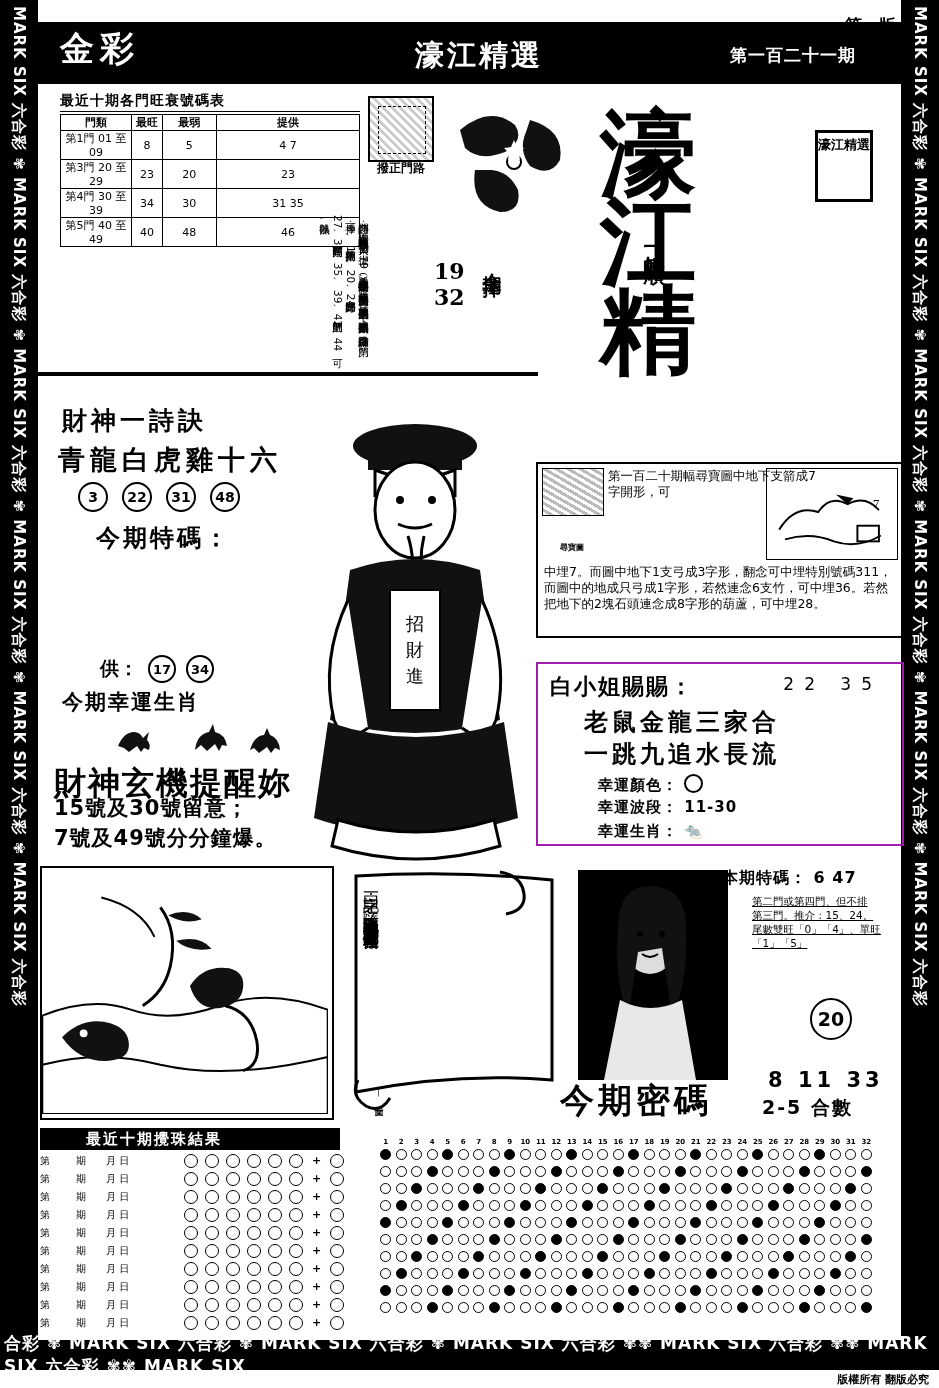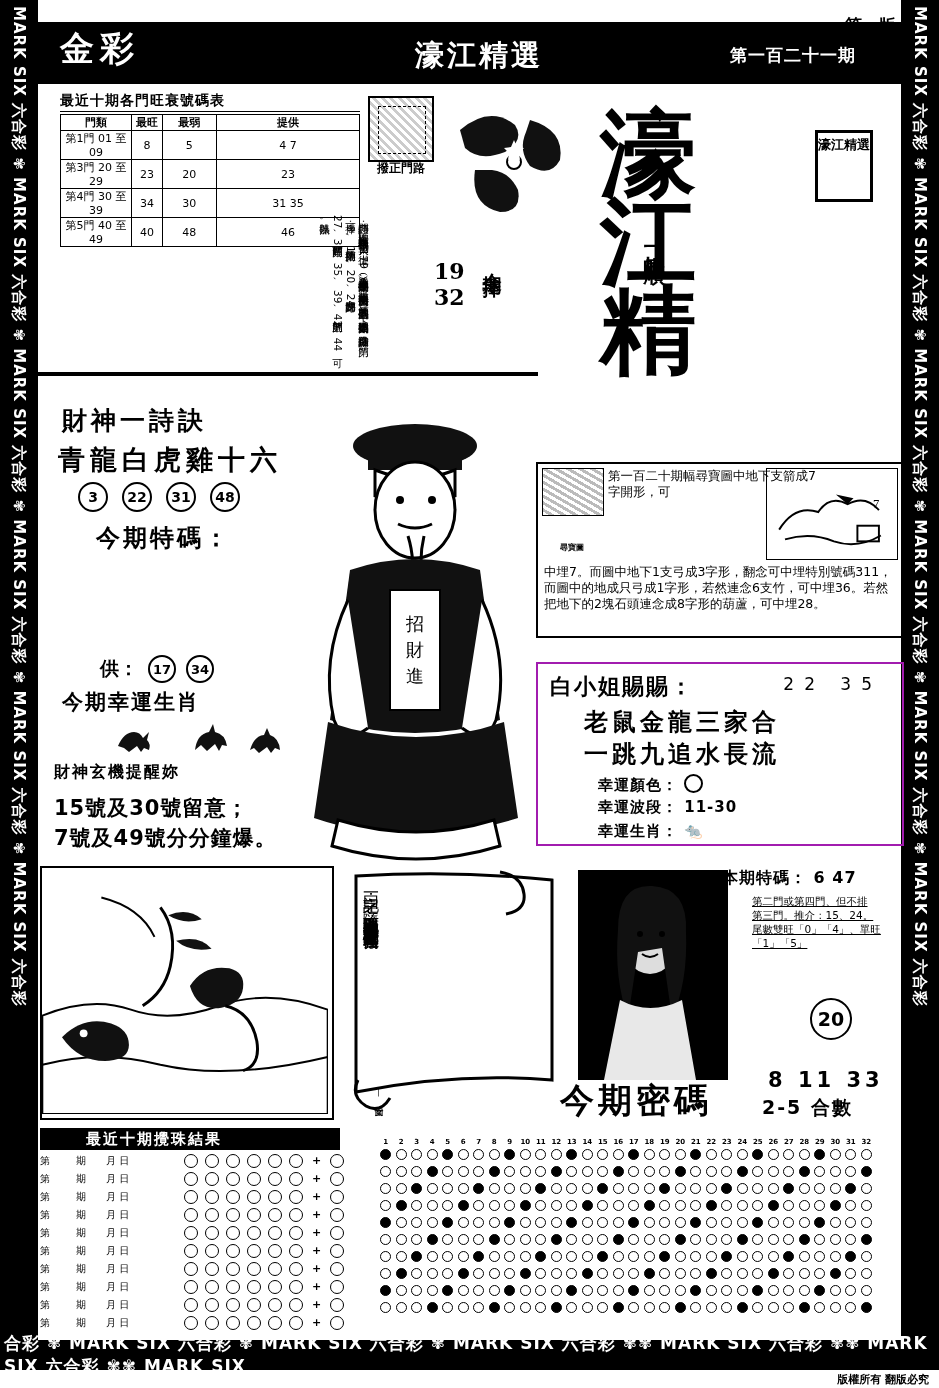--- a/index.html
+++ b/index.html
@@ -81,21 +81,21 @@
   .sec-title{position:absolute;left:96px;top:522px;font-size:24px;font-weight:bold;letter-spacing:3px;
              font-family:"DejaVu Serif","Liberation Serif",serif;}
   .sec-body{position:absolute;left:52px;top:560px;width:255px;font-size:17px;line-height:28px;
             font-family:"DejaVu Serif","Liberation Serif",serif;}
   .supply{position:absolute;left:100px;top:655px;font-size:19px;font-weight:bold;display:flex;
           align-items:center;gap:10px;}
   .supply .ball{width:24px;height:24px;font-size:13px;}
   .luck-title{position:absolute;left:62px;top:688px;font-size:21px;font-weight:bold;letter-spacing:2px;
               font-family:"DejaVu Serif","Liberation Serif",serif;}
   .zodiac-row{position:absolute;left:100px;top:716px;width:190px;height:44px;}
-  .remind-title{position:absolute;left:54px;top:762px;font-size:16px;font-weight:bold;letter-spacing:2px;
+  .remind-title{position:absolute;left:54px;top:762px;font-size:32px;font-weight:bold;letter-spacing:2px;
                 font-family:Liberation Serif, serif;}
   .remind-l1{position:absolute;left:54px;top:794px;font-size:21px;font-weight:bold;letter-spacing:1px;}
   .remind-l2{position:absolute;left:54px;top:824px;font-size:21px;font-weight:bold;letter-spacing:1px;}
 
   
   .god{position:absolute;left:290px;top:400px;width:250px;height:470px;}
 
   
   .mapbox{position:absolute;left:536px;top:462px;width:364px;height:172px;border:2px solid #000;}
   .map-ico{position:absolute;left:4px;top:4px;width:60px;height:46px;border:1px solid #000;

